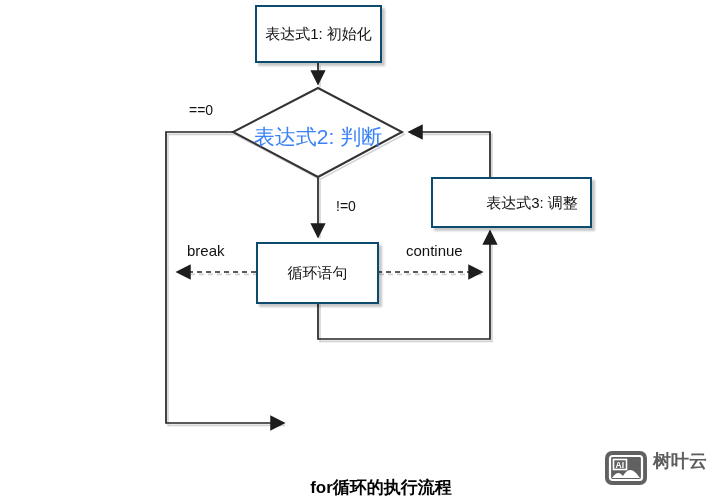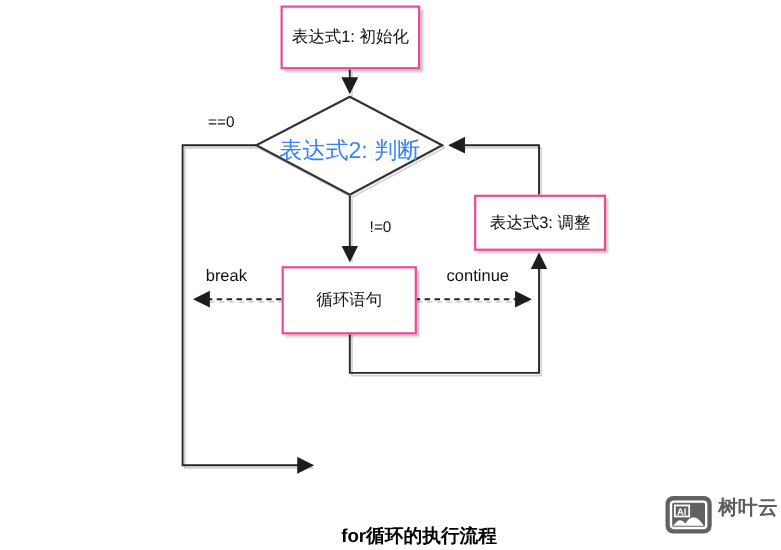--- a/index.html
+++ b/index.html
@@ -4,27 +4,27 @@
 <style>
   html,body { margin:0; padding:0; background:#fff; }
   .canvas {
     position:relative; width:710px; height:500px; background:#ffffff;
     font-family:"Liberation Sans","DejaVu Sans",sans-serif; overflow:hidden;
     color:#111;
   }
   svg.layer { position:absolute; left:0; top:0; width:710px; height:500px; }
 
   .node {
-    position:absolute; background:#fff; border:2px solid #ec4899;
+    position:absolute; background:#fff; border:2px solid #0c4a6e;
     box-shadow:3px 3px 2px rgba(0,0,0,0.22);
     display:flex; align-items:center; justify-content:center;
     font-size:15px; color:#111; text-align:center; line-height:1.2;
   }
   #node-init   { left:255px; top:5px;   width:123px; height:54px; }
-  #node-adjust { left:431px; top:177px; width:116px; height:47px; }
+  #node-adjust { left:431px; top:177px; width:116px; height:47px;padding-left:41px; }
   #node-body   { left:256px; top:242px; width:119px; height:58px; }
   #node-end    { left:288px; top:405px; width:92px;  height:34px; border-radius:10px; }
 
   .diamond-label {
     position:absolute; left:248px; top:123px; width:140px; text-align:center;
     font-size:21px; color:#3b82f6;
   }
   .edge-label { position:absolute; font-size:14px; color:#111; white-space:nowrap; }
   #lbl-eq       { left:189px; top:102px; }
   #lbl-ne       { left:336px; top:198px; }

